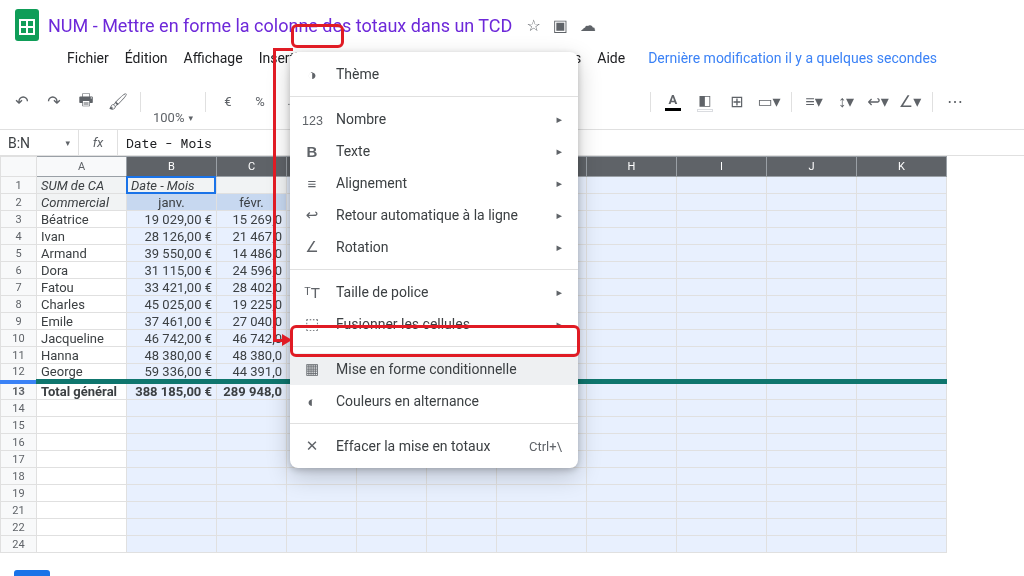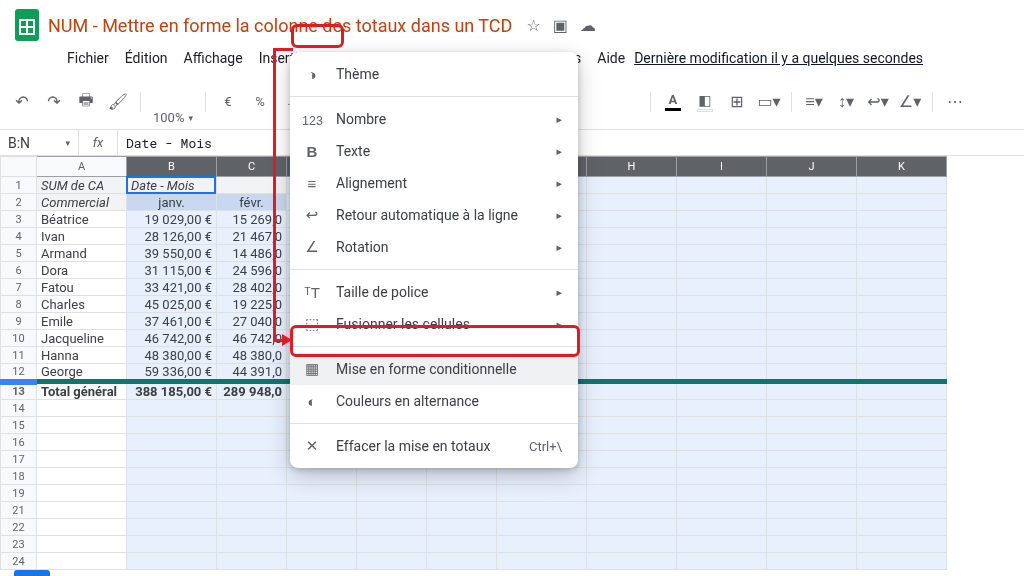--- a/index.html
+++ b/index.html
@@ -3,27 +3,27 @@
 <meta charset="utf-8">
 <style>
   * { box-sizing: border-box; margin: 0; padding: 0; }
   body { font-family: "Google Sans", Roboto, Arial, sans-serif; font-size: 13px; color: #3c4043; background: #fff; width: 1024px; height: 576px; overflow: hidden; position: relative; }
 
   
   .header { padding: 6px 8px 0 8px; }
   .title-row { display: flex; align-items: center; gap: 8px; padding: 2px 0 2px 6px; }
   .logo { width: 26px; height: 34px; display:flex; align-items:center; justify-content:center;}
   .logo svg { width: 26px; height: 34px; }
-  .doc-title { font-size: 18px; color: #c2410c; letter-spacing: 0; }
+  .doc-title { font-size: 18px; color: #6d28d9; letter-spacing: 0; }
   .title-icons { display: flex; gap: 12px; color: #5f6368; padding-left: 6px;}
   .title-icons span { font-size: 16px; }
 
   .menubar { display: flex; gap: 2px; padding: 2px 0 4px 52px; align-items: center; font-size: 14px; color: #202124;}
   .menu-item { padding: 4px 7px; border-radius: 4px; cursor: pointer; }
-  .last-mod { color: #0f172a; text-decoration: underline; font-size: 14px;}
+  .last-mod { margin-left: 14px; color: #3b82f6; font-size: 14px;}
 
   .toolbar { display:flex; align-items:center; gap:4px; padding: 4px 8px; border-bottom: 1px solid #e0e0e0; color:#5f6368;}
   .tool-btn { width:28px; height:28px; display:flex; align-items:center; justify-content:center; border-radius:4px; cursor:pointer; font-size:16px;}
   .tool-sep { width:1px; height:20px; background:#e0e0e0; margin:0 4px;}
   .zoom { font-size:13px; padding:0 4px; display:flex; align-items:center; gap:4px;margin-top:32px;}
   .zoom::after{content:"▾"; font-size:9px; color:#5f6368;}
 
   .namebox-row { display:flex; align-items:center; border-bottom:1px solid #e0e0e0; height:26px;}
   .namebox { width:78px; padding:0 8px; font-size:14px; color:#3c4043; display:flex; align-items:center; justify-content:space-between;}
   .namebox::after{content:"▾"; font-size:9px; color:#5f6368;}
@@ -35,21 +35,21 @@
   table.sheet { border-collapse: collapse; table-layout: fixed; font-size: 13px; }
   .col-hdr { background:#5f6368; color:#fff; font-size:11px; text-align:center; height:20px; border:1px solid #9aa0a6; font-weight:400;}
   .row-hdr { background:#f8f9fa; color:#5f6368; font-size:11px; text-align:center; width:36px; border:1px solid #e0e0e0; height:17px;}
   .col-corner { background:#f8f9fa; border:1px solid #e0e0e0; width:36px; height:20px;}
   td.cell { border:1px solid #e0e0e0; padding:0 4px; height:17px; white-space:nowrap; overflow:hidden; background:#fff;}
   td.sel-cell { background:#e8f0fe; }
   td.pivot-lbl { background:#f1f3f4; font-style: italic;}
   td.num { text-align:right; font-variant-numeric: tabular-nums;}
   td.sel-hdr { background:#c7d8f0; text-align:center; }
   tr.total td { font-weight:700; border-top:5px solid #0f766e;}
-  tr.total td:first-of-type{border-top:6px solid #3b82f6;}
+  tr.total td:first-of-type{border-top:4px solid #3b82f6;}
   td.left-lbl { background:#fff; }
   .active-outline { position:absolute; border:2px solid #1a73e8; pointer-events:none; }
   .menu-popup { position:absolute; background:#fff; border-radius:8px; box-shadow: 0 2px 6px rgba(0,0,0,.2), 0 8px 24px rgba(0,0,0,.2); padding:6px 0; font-size:14px; color:#3c4043; z-index:50;}
   .menu-row { display:flex; align-items:center; height:32px; padding:0 16px 0 12px; gap:14px; cursor:pointer; }
   .menu-row.highlight{ background:#eef0f2;}
   .menu-icon { width:20px; text-align:center; color:#5f6368; font-size:15px; font-family: Arial, sans-serif;}
   .menu-arrow { margin-left:auto; color:#5f6368; font-size:11px;}
   .menu-shortcut { margin-left:auto; color:#5f6368; font-size:13px;}
   .menu-sep { height:1px; background:#e0e0e0; margin:6px 0;}
 
@@ -459,34 +459,20 @@
           <td class="cell sel-cell "></td>
           <td class="cell sel-cell "></td>
           <td class="cell sel-cell "></td>
           <td class="cell sel-cell "></td>
           <td class="cell sel-cell "></td>
           <td class="cell sel-cell "></td>
           <td class="cell sel-cell "></td>
           <td class="cell sel-cell "></td>
         </tr>
         <tr>
-          <td class="row-hdr">23</td>
-          <td class="cell "></td>
-          <td class="cell sel-cell "></td>
-          <td class="cell sel-cell "></td>
-          <td class="cell sel-cell "></td>
-          <td class="cell sel-cell "></td>
-          <td class="cell sel-cell "></td>
-          <td class="cell sel-cell "></td>
-          <td class="cell sel-cell "></td>
-          <td class="cell sel-cell "></td>
-          <td class="cell sel-cell "></td>
-          <td class="cell sel-cell "></td>
-        </tr>
-        <tr>
           <td class="row-hdr">24</td>
           <td class="cell "></td>
           <td class="cell sel-cell "></td>
           <td class="cell sel-cell "></td>
           <td class="cell sel-cell "></td>
           <td class="cell sel-cell "></td>
           <td class="cell sel-cell "></td>
           <td class="cell sel-cell "></td>
           <td class="cell sel-cell "></td>
           <td class="cell sel-cell "></td>

